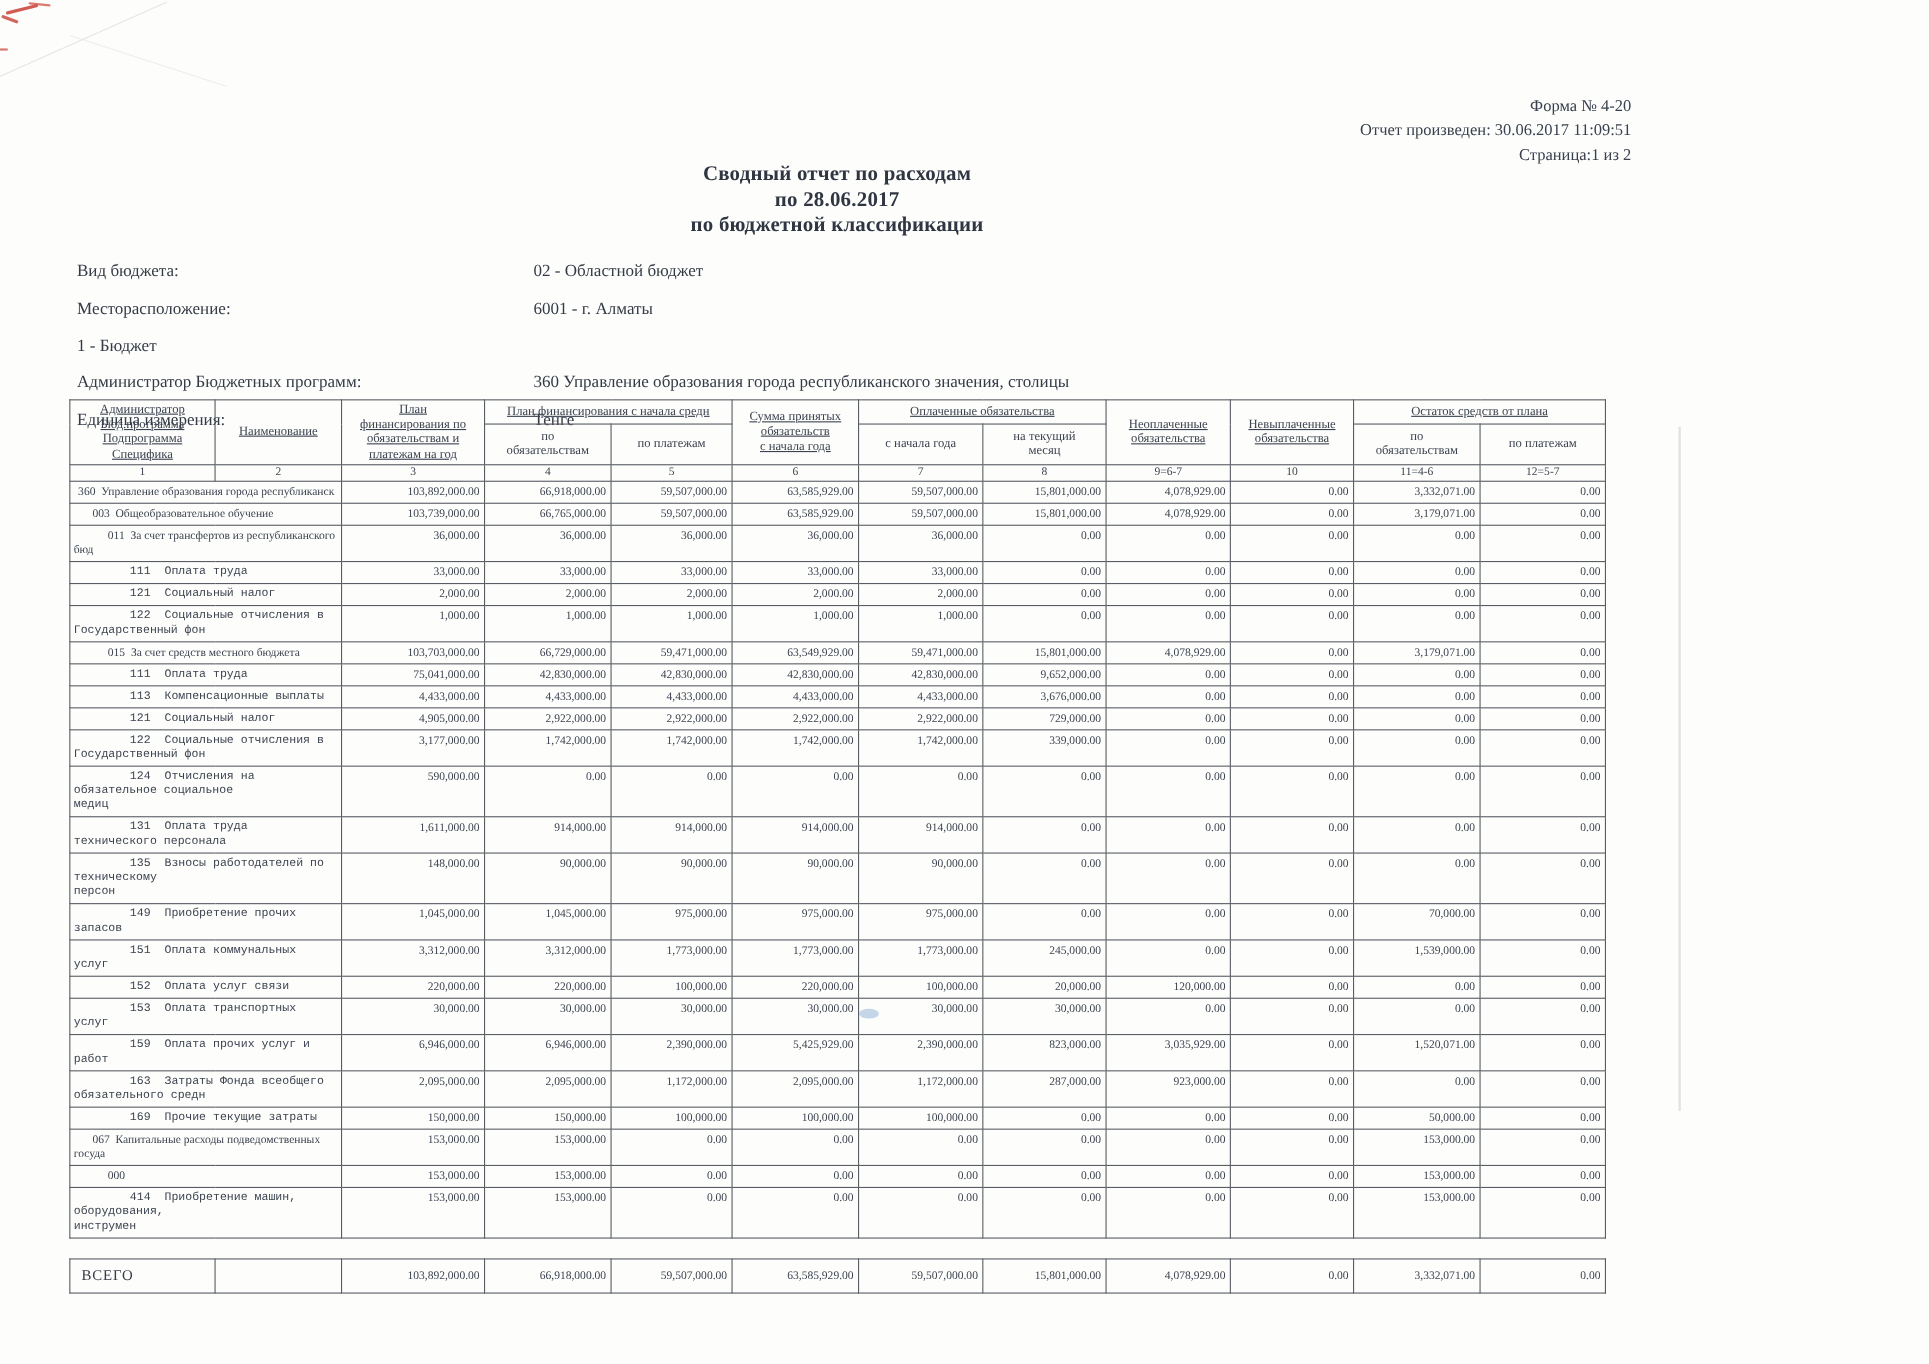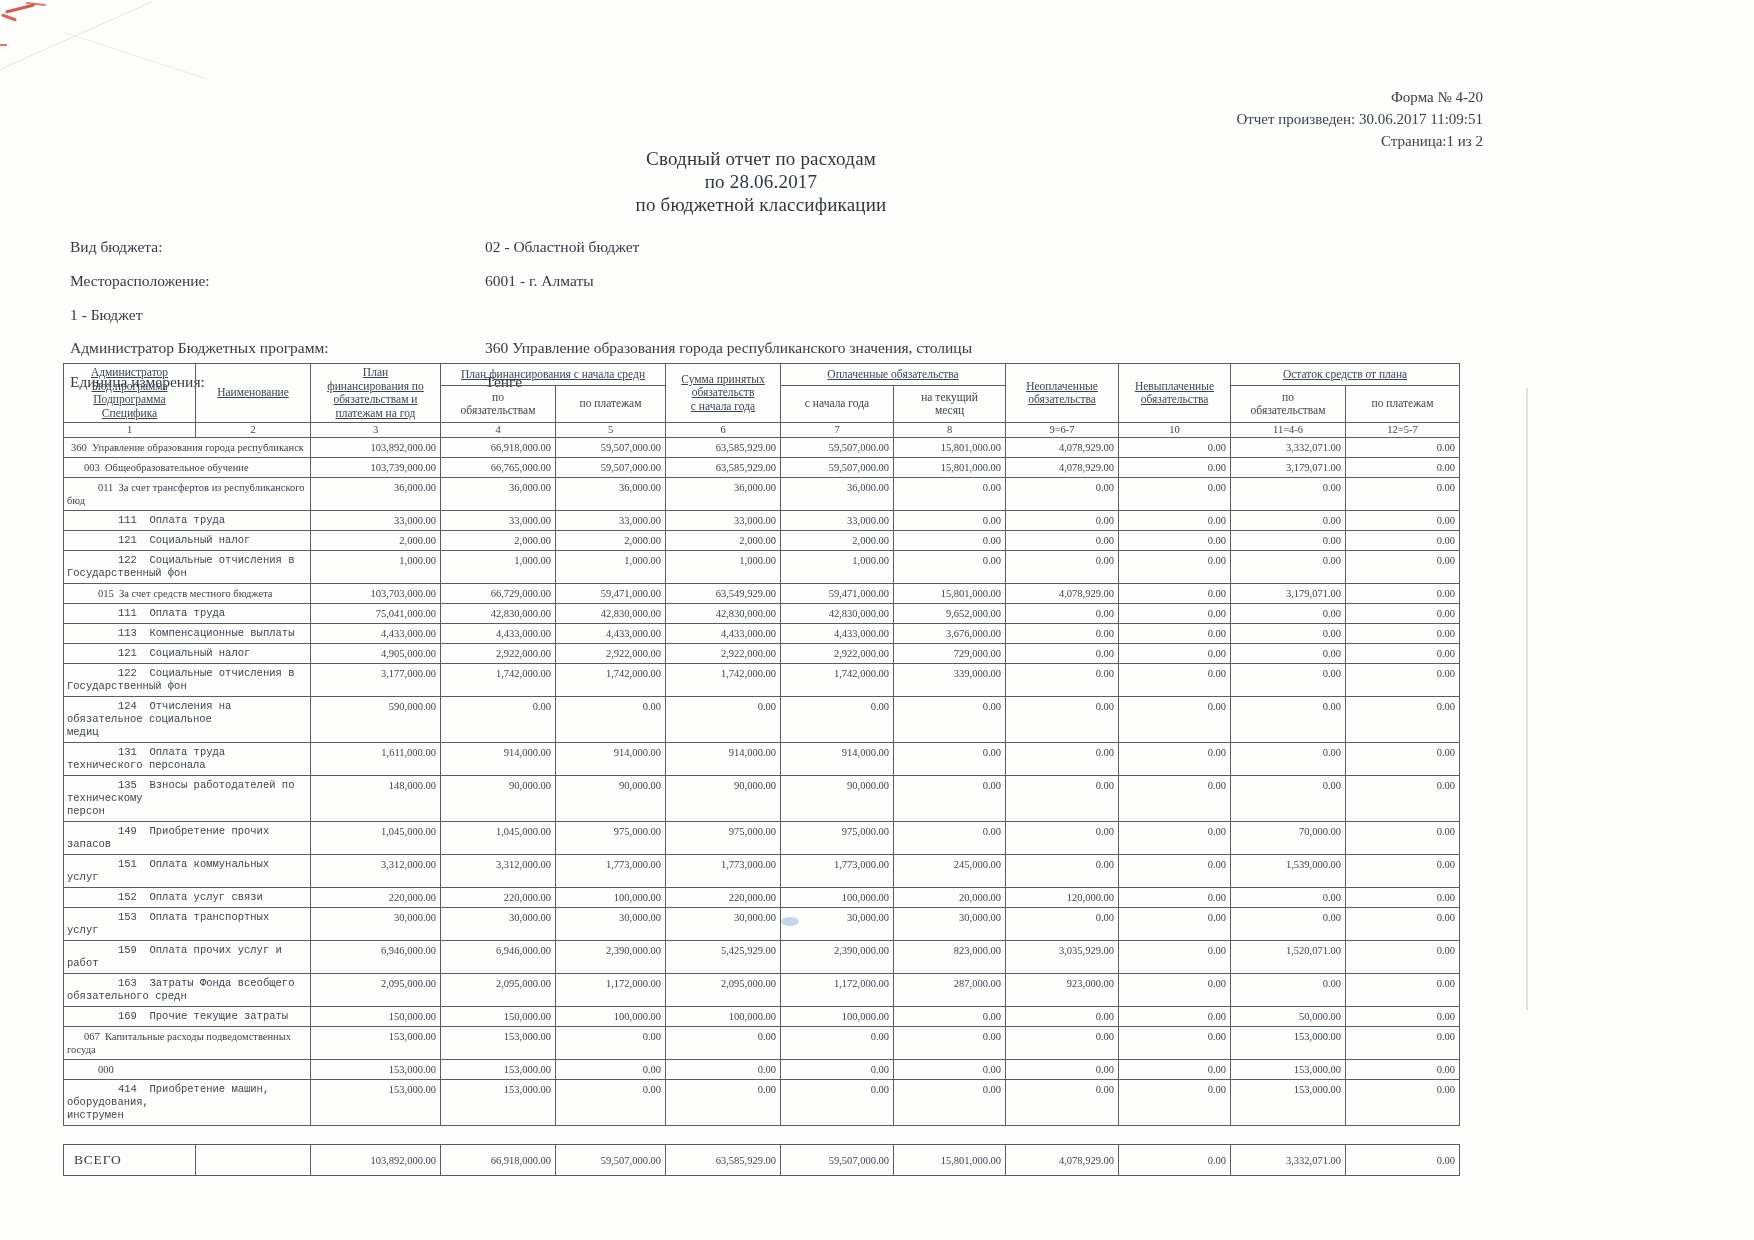--- a/index.html
+++ b/index.html
@@ -20,21 +20,21 @@
     position:absolute; top:86px; right:271px;
     text-align:right;
     font-size:15px; line-height:22px;
     color:#39414e;
   }
 
   
   .title {
     position:absolute; top:147px; left:63px; width:1396px;
     text-align:center;
-    font-weight:normal;
+    font-weight:bold;
     font-size:19px; line-height:23px;
     color:#2f3642;
     letter-spacing:.2px;
   }
 
   
   .meta {
     position:absolute; top:224px; left:70px;
     font-size:15.5px; line-height:21.8px;
     color:#343b46;

